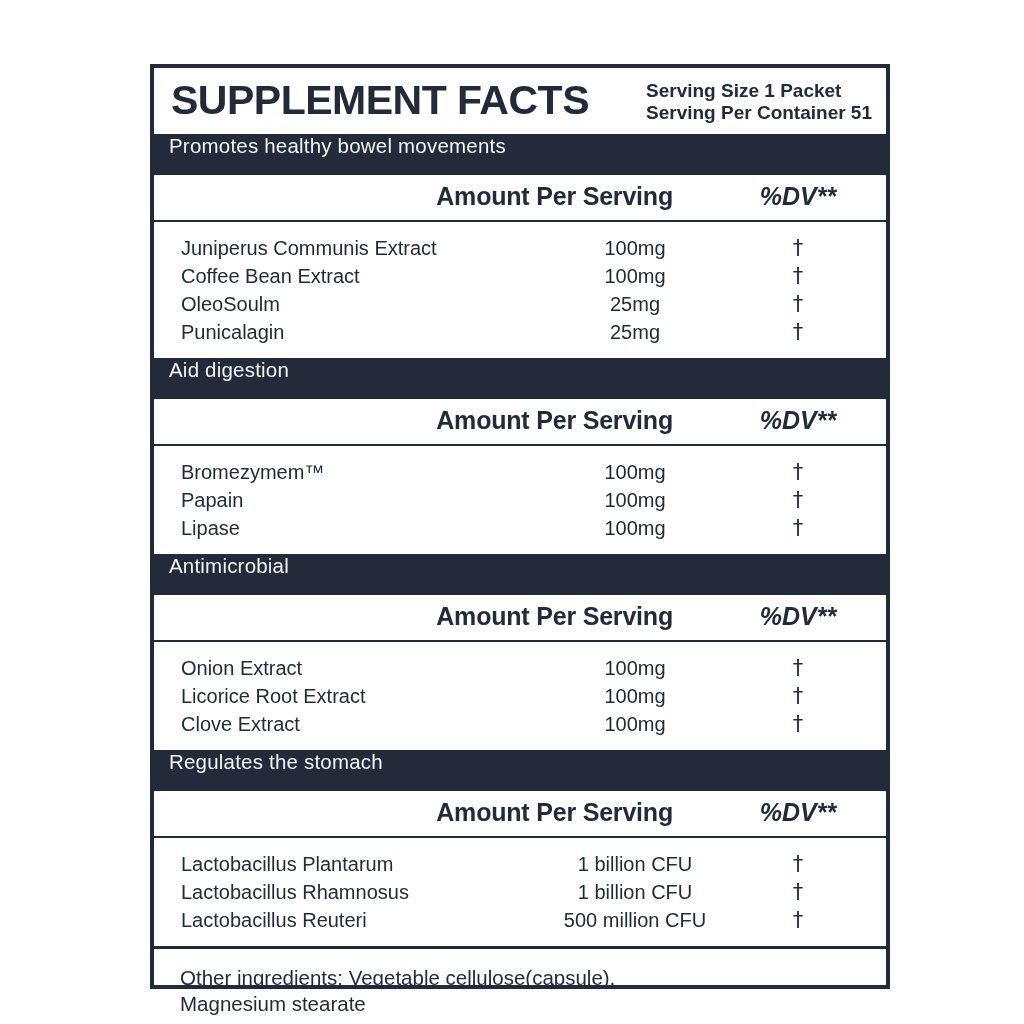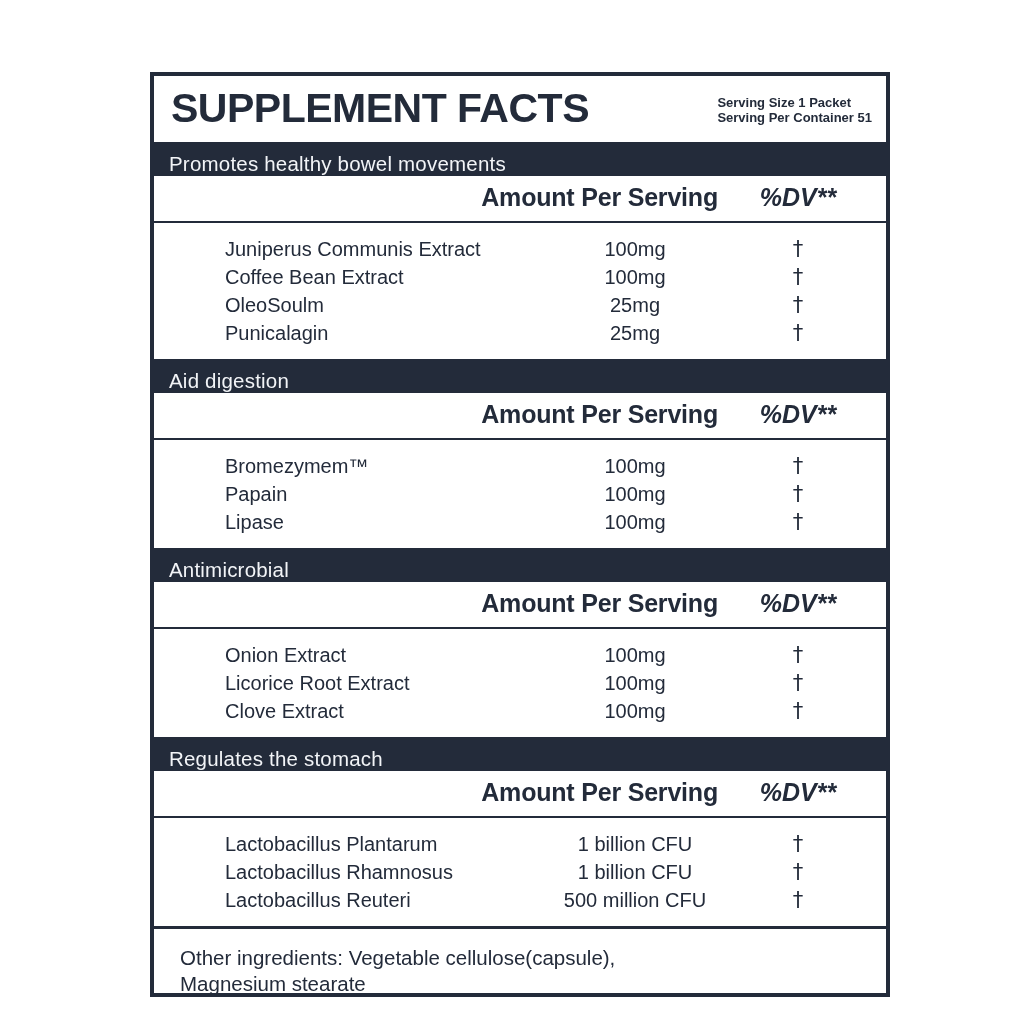--- a/index.html
+++ b/index.html
@@ -9,53 +9,54 @@
     --bar-text:#f2f4f7;
   }
   *{margin:0;padding:0;box-sizing:border-box;}
   html,body{background:var(--bg);}
   body{
     width:1024px;height:1024px;position:relative;overflow:hidden;
     font-family:"Liberation Sans","DejaVu Sans",sans-serif;
     color:var(--ink);
   }
   .label{
-    position:absolute;left:150px;top:72px;width:740px;height:925px;
+    position:absolute;left:150px;top:64px;width:740px;height:925px;
     border:4px solid var(--ink);
     background:var(--bg);
     display:flex;flex-direction:column;
   }
   
   .label-header{
     height:66px;flex:0 0 auto;
     display:flex;justify-content:space-between;align-items:center;
     padding:0 14px 0 17px;
   }
   .label-title{
     font-size:41px;font-weight:700;letter-spacing:-0.5px;
     white-space:nowrap;line-height:1;padding-bottom:2px;
   }
   .serving-block{
-    font-size:13px;font-weight:700;line-height:1.18;
+    font-size:19px;font-weight:700;line-height:1.18;
     text-align:left;white-space:nowrap;padding-top:2px;
   }
   
   .section-title-bar{
-    height:34px;flex:0 0 auto;
+    height:41px;flex:0 0 auto;
     background:var(--bar);color:var(--bar-text);
-    display:flex;align-items:flex-end;
+    display:flex;align-items:flex-start;
     padding-left:15px;
     font-size:20.5px;font-weight:500;letter-spacing:0.2px;
   }
   
   .column-header-row{
     height:47px;flex:0 0 auto;
     display:grid;grid-template-columns:1fr 176px;
     align-items:center;
     border-bottom:2px solid var(--ink);
+    gap:45px;
   }
   .amount-header{
     text-align:right;font-size:25px;font-weight:700;
     letter-spacing:-0.2px;margin-right:-8px;
     padding-bottom:2px;
   }
   .dv-header{
     text-align:center;font-size:25px;font-weight:700;
     padding-bottom:2px;
     font-style:italic;
@@ -64,21 +65,21 @@
   .section-rows{
     flex:0 0 auto;
     padding:12px 0 12px 0;
   }
   .ingredient-row{
     display:grid;grid-template-columns:1fr 150px 176px;
     align-items:center;
     height:28px;
     font-size:20px;font-weight:500;
   }
-  .ingredient-name{padding-left:27px;white-space:nowrap;margin-left:44px;}
+  .ingredient-name{padding-left:27px;white-space:nowrap;}
   .ingredient-amount{text-align:center;white-space:nowrap;}
   .ingredient-dv{
     text-align:center;font-size:21px;font-weight:400;
     font-family:"DejaVu Sans",sans-serif;
   }
   
   .other-ingredients{
     flex:1 1 auto;
     border-top:3px solid var(--ink);
     padding:16px 20px 0 26px;

